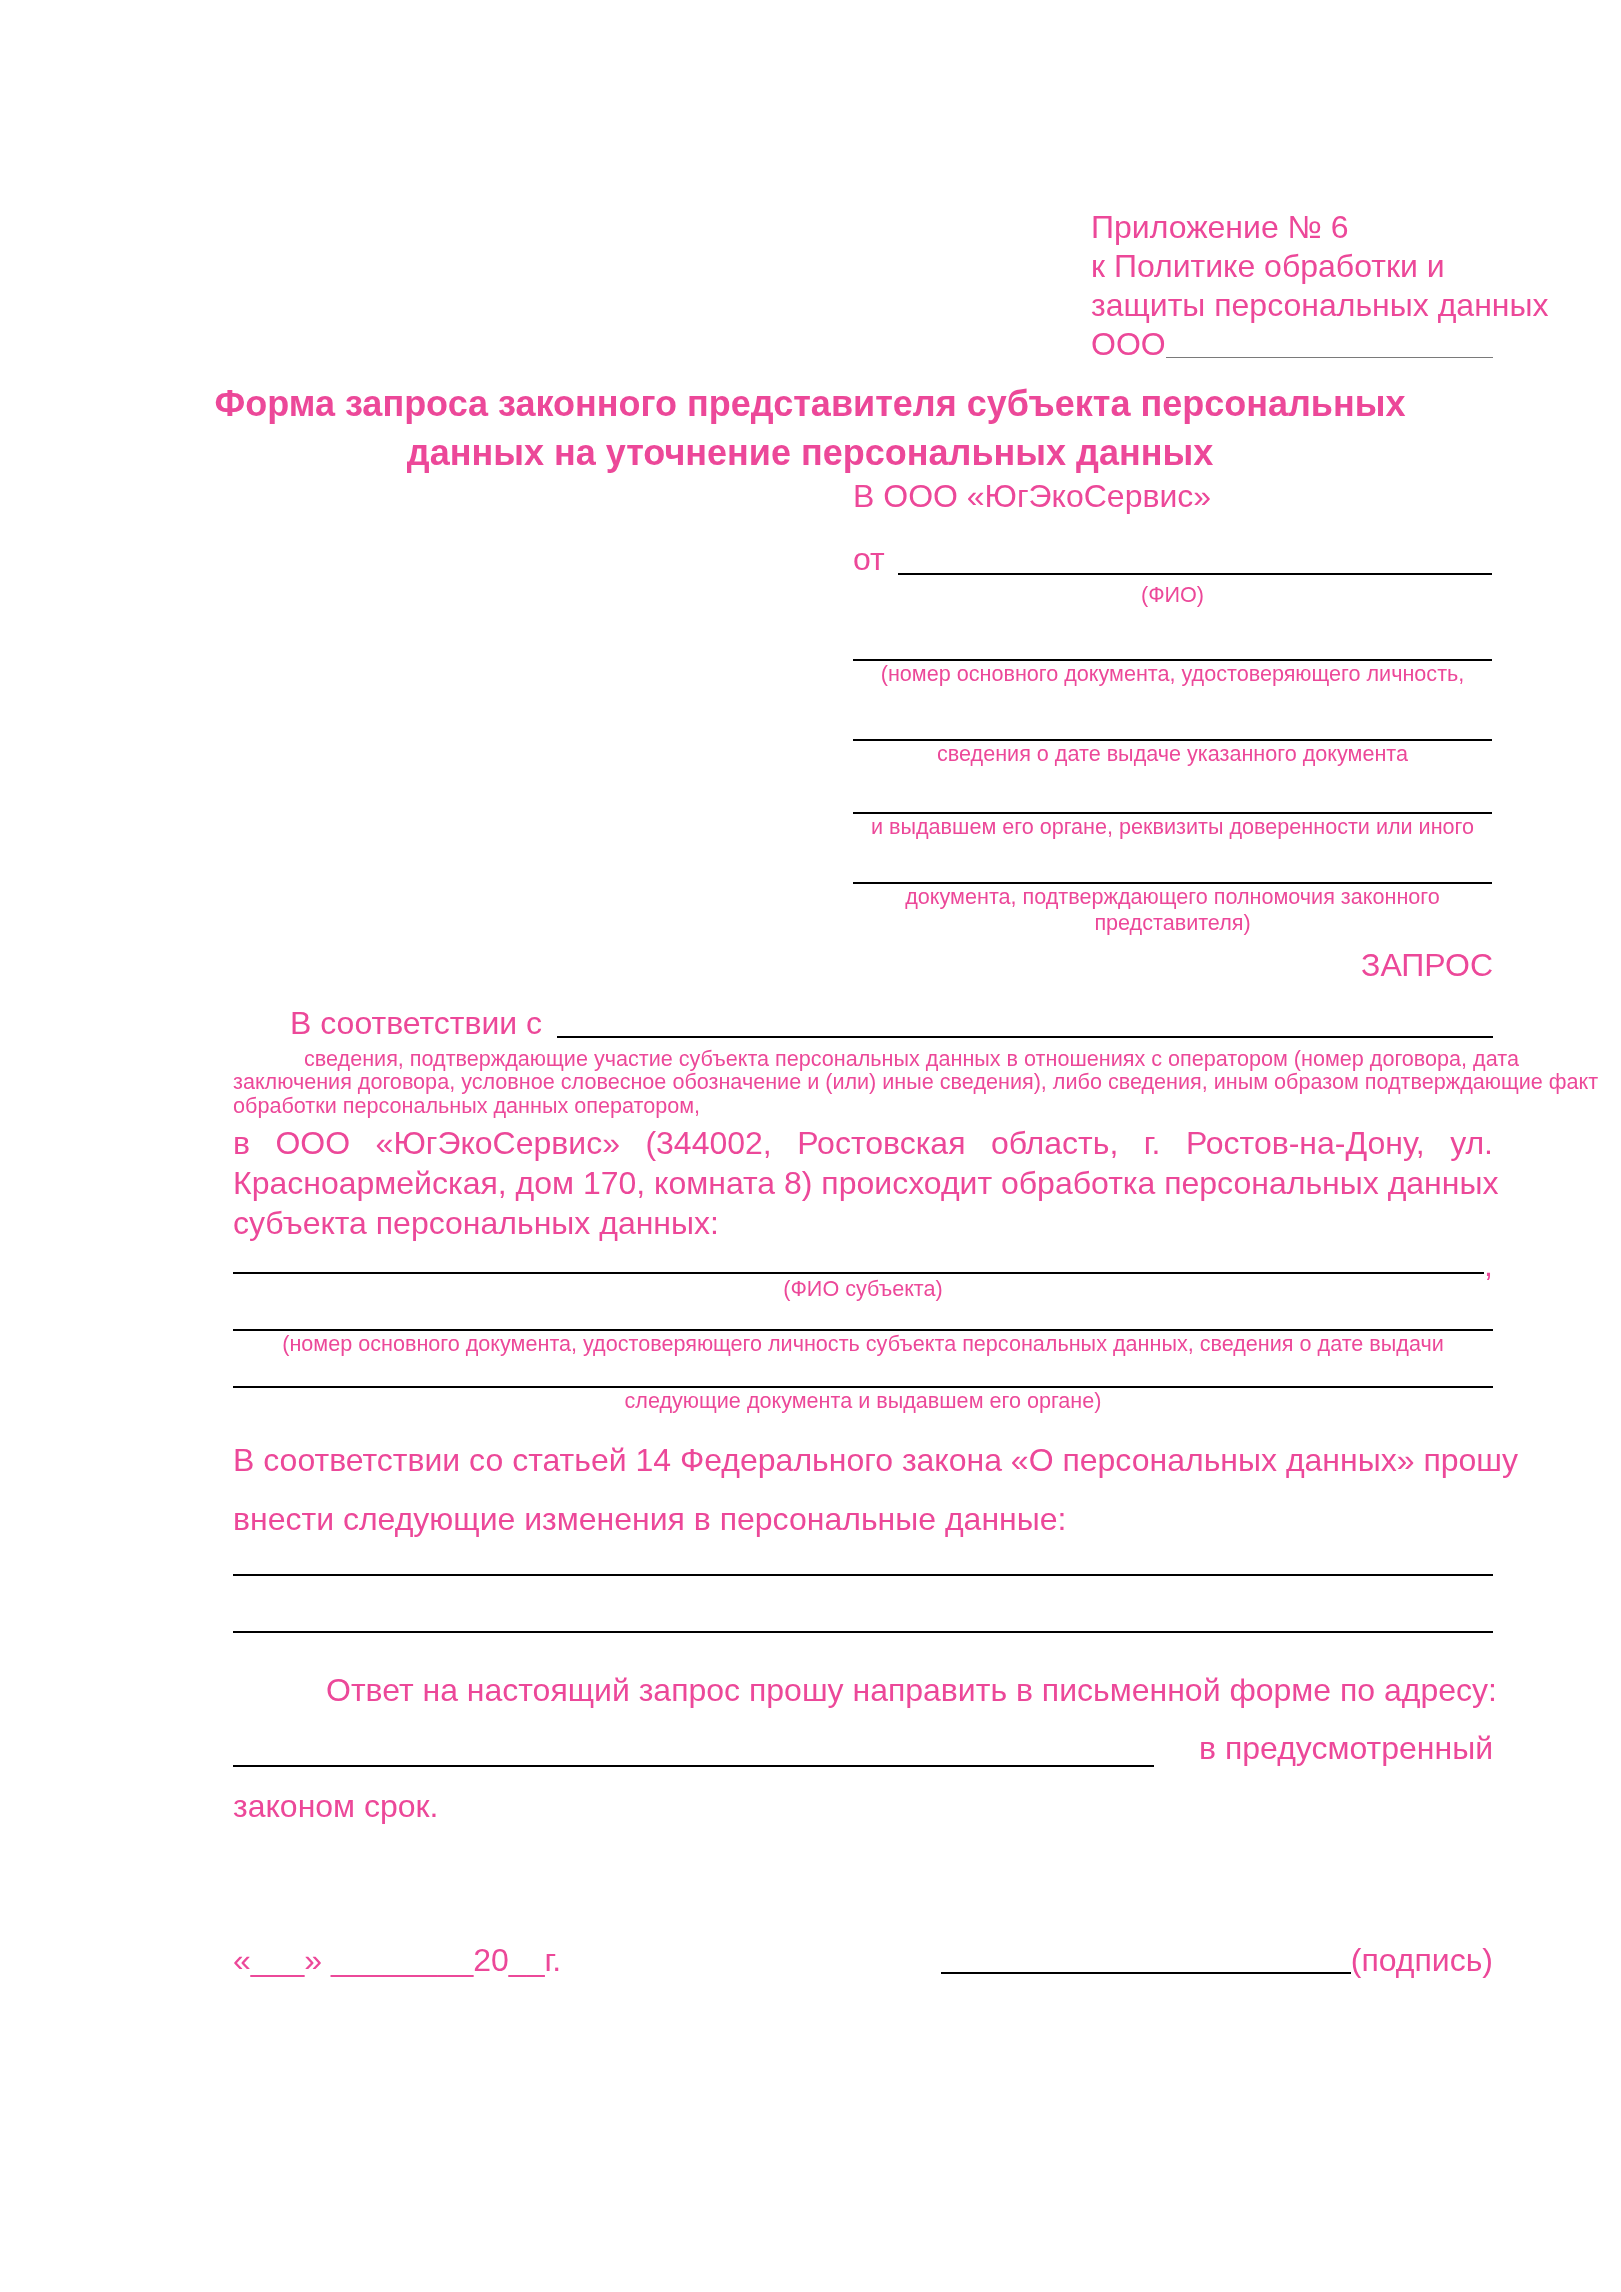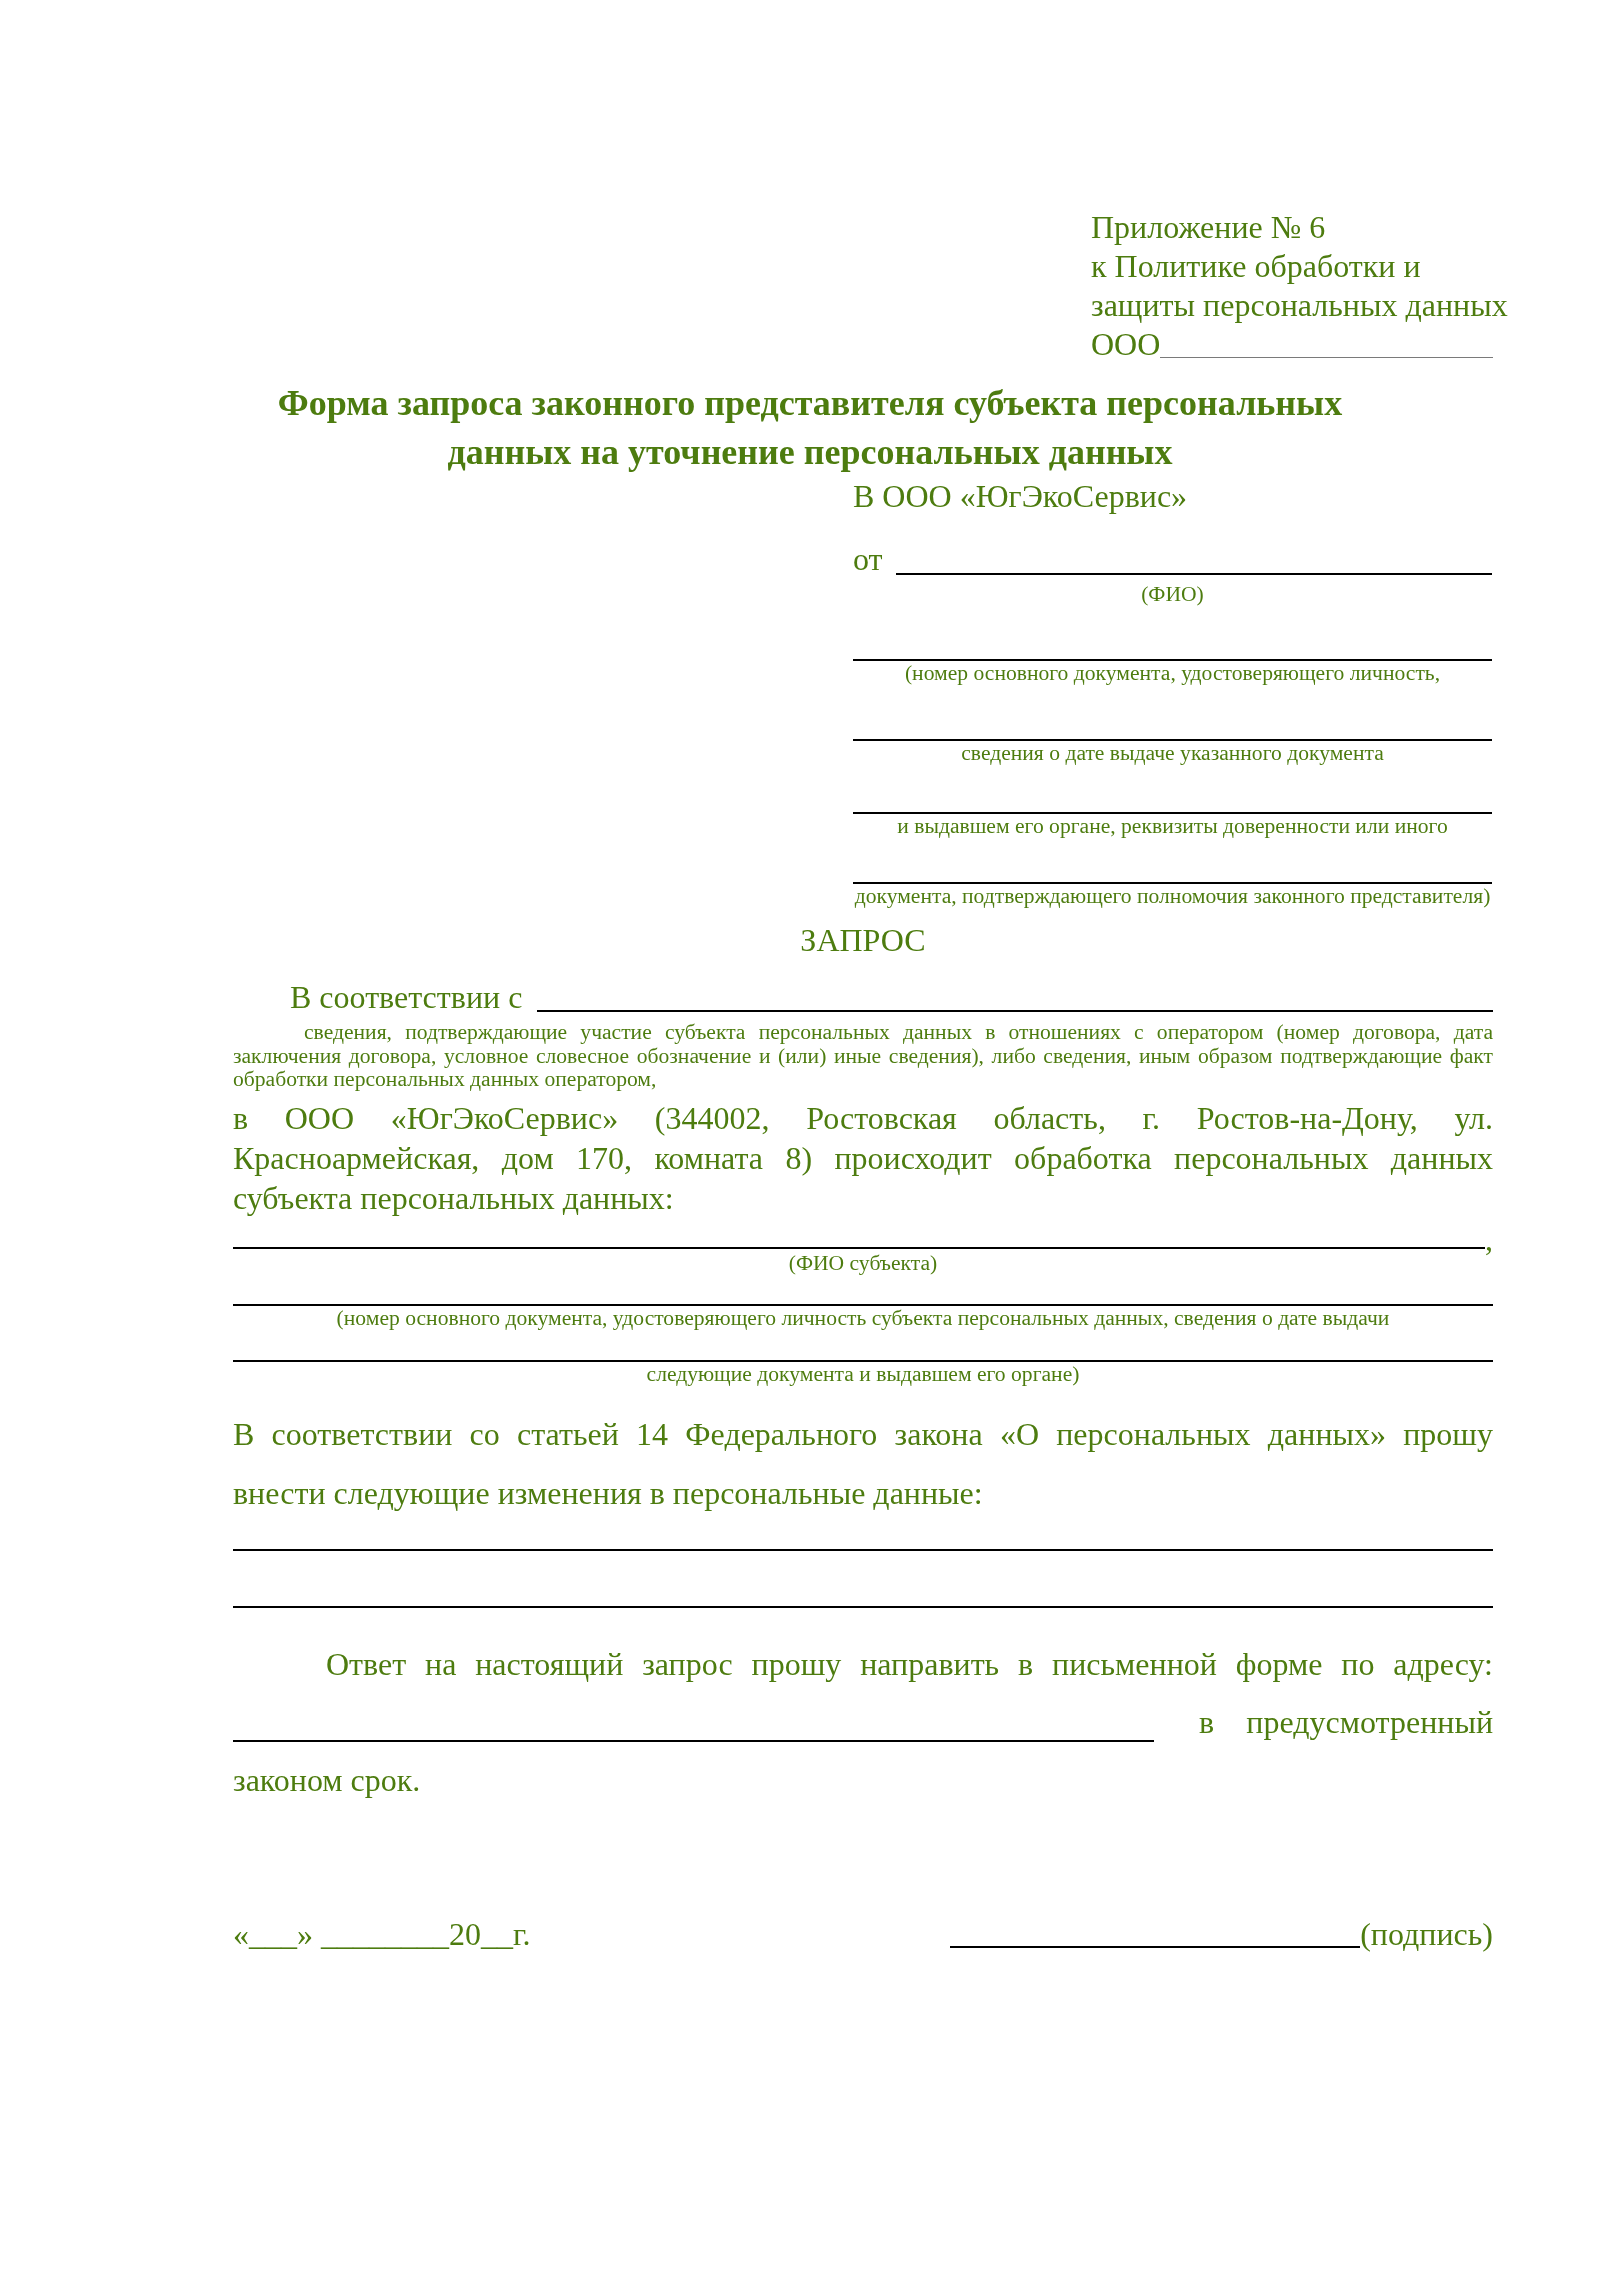--- a/index.html
+++ b/index.html
@@ -3,22 +3,22 @@
 <meta charset="utf-8">
 <style>
   html, body { margin: 0; padding: 0; background: #ffffff; }
   .page {
     position: relative;
     width: 1621px;
     height: 2293px;
     box-sizing: border-box;
     padding: 208px 128px 0 233px;
     background: #ffffff;
-    color: #4d7c0f;
-    font-family: Liberation Serif, serif;
+    color: #ec4899;
+    font-family: Liberation Sans, sans-serif;
     overflow: hidden;
   }
   .nw { white-space: nowrap; }
 
   
   .annex { margin-left: 858px; font-size: 32px; line-height: 39px; }
   .annex-ooo { display: flex; }
   .annex-ooo .thin-line { flex: 1; border-bottom: 1px solid #7a7a7a; margin-bottom: 5.9px; }
 
   
@@ -39,21 +39,21 @@
   .from-label { line-height: 45px; padding-right: 13.7px; }
   .fill-rest { flex: 1; border-bottom: 2px solid #000; margin-bottom: 6.9px; }
   .cap { font-size: 21.6px; line-height: 25.5px; text-align: center; }
   .field-line { height: 0; border-bottom: 2px solid #000; }
   .f1 { margin-top: 51px; }
   .f2 { margin-top: 53px; }
   .f3 { margin-top: 45px; }
   .f4 { margin-top: 43px; }
 
   
-  .zapros { margin-top: 9.8px; font-size: 32px; line-height: 41px; text-align: center; }
+  .zapros { margin-top: 9.8px; font-size: 32px; line-height: 41px; text-align: right; }
 
   
   .intro-row { display: flex; margin-top: 15.7px; font-size: 32px; }
   .intro-prefix { margin-left: 57px; line-height: 43px; padding-right: 14.7px; }
 
   
   .cap-para { margin-top: 2px; font-size: 21.6px; line-height: 23.5px; }
   .ind72 { text-indent: 71px; }
   .jline { text-align: justify; text-align-last: justify; white-space: nowrap; }
 

